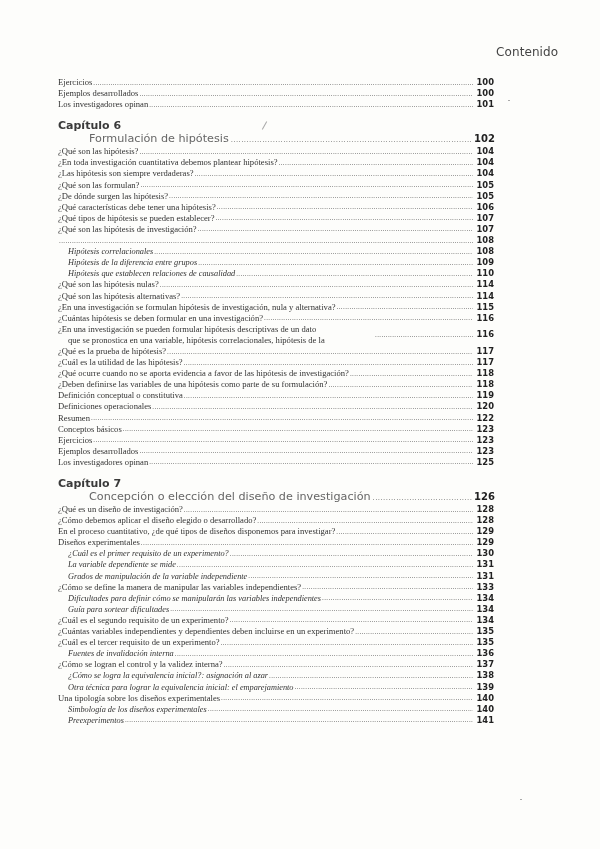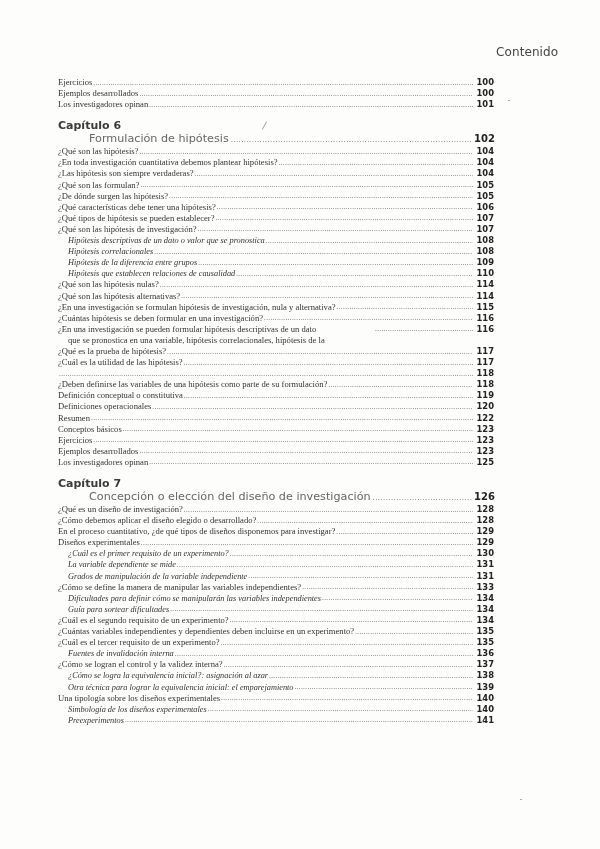--- a/index.html
+++ b/index.html
@@ -22,21 +22,21 @@
     color: #555; font-size: 7px; letter-spacing: 0.4px; line-height: 10px;
   }
   .row .dots::before {
     content: "....................................................................................................................................................................................................................................................";
   }
   .row .pg {
     font-family: "DejaVu Sans", sans-serif; font-weight: bold; font-size: 8.4px;
     width: 18px; text-align: right; color: #222;
   }
   .row.sub .txt { padding-left: 10px; font-style: italic; font-size: 8.3px; }
-  .row.multi { height: auto; align-items: flex-start; }
+  .row.multi { height: auto; align-items: center; }
   .row.multi .txt { white-space: normal; width: 316px; }
   .multi-line { display: block; }
   .multi-line.cont { padding-left: 10px; }
   .ch-label {
     font-family: "DejaVu Sans", sans-serif; font-weight: bold; font-size: 11px;
     color: #3a3a3a; margin-top: 9px; height: 13px; line-height: 13px;
   }
   .ch-title {
     display: flex; align-items: flex-end; font-family: "DejaVu Sans", sans-serif;
     font-size: 11.2px; color: #666; height: 14px; line-height: 14px; font-weight: normal; margin-left: 31px;
@@ -118,21 +118,20 @@
           <span class="txt">¿Qué tipos de hipótesis se pueden establecer?</span>
           <span class="dots"></span>
           <span class="pg">107</span>
         </div>
         <div class="row">
           <span class="txt">¿Qué son las hipótesis de investigación?</span>
           <span class="dots"></span>
           <span class="pg">107</span>
         </div>
         <div class="row sub">
-          <span class="txt">Hipótesis descriptivas de un dato o valor que se pronostica</span>
           <span class="dots"></span>
           <span class="pg">108</span>
         </div>
         <div class="row sub">
           <span class="txt">Hipótesis correlacionales</span>
           <span class="dots"></span>
           <span class="pg">108</span>
         </div>
         <div class="row sub">
           <span class="txt">Hipótesis de la diferencia entre grupos</span>
@@ -176,20 +175,21 @@
           <span class="txt">¿Qué es la prueba de hipótesis?</span>
           <span class="dots"></span>
           <span class="pg">117</span>
         </div>
         <div class="row">
           <span class="txt">¿Cuál es la utilidad de las hipótesis?</span>
           <span class="dots"></span>
           <span class="pg">117</span>
         </div>
         <div class="row">
+          <span class="txt">¿Qué ocurre cuando no se aporta evidencia a favor de las hipótesis de investigación?</span>
           <span class="dots"></span>
           <span class="pg">118</span>
         </div>
         <div class="row">
           <span class="txt">¿Deben definirse las variables de una hipótesis como parte de su formulación?</span>
           <span class="dots"></span>
           <span class="pg">118</span>
         </div>
         <div class="row">
           <span class="txt">Definición conceptual o constitutiva</span>

